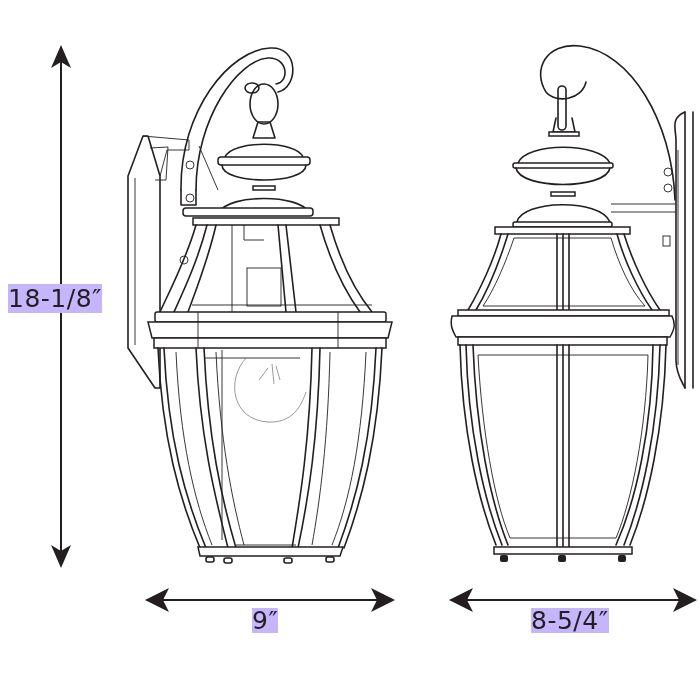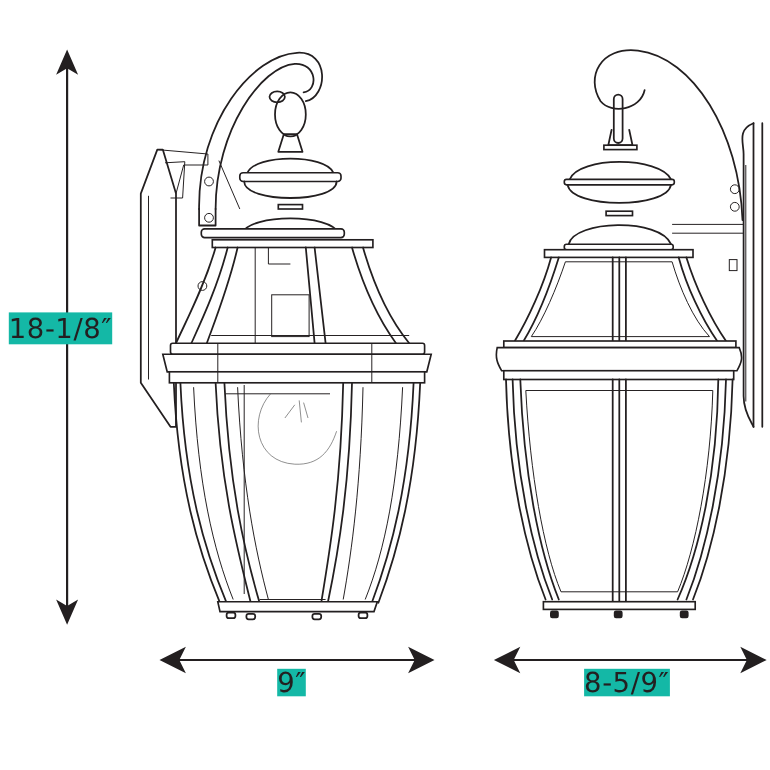--- a/index.html
+++ b/index.html
@@ -5,21 +5,21 @@
     html, body { margin: 0; padding: 0; background: #ffffff; }
     body { width: 700px; height: 700px; position: relative; overflow: hidden; }
     .canvas { position: absolute; left: 0; top: 0; width: 700px; height: 700px; }
     .dim-label {
       position: absolute;
       font-family: "DejaVu Sans", sans-serif;
       color: #231f20;
       font-size: 25px;
       letter-spacing: 0.5px;
       white-space: nowrap;
-      background: #14b8a6;
+      background: #c4b5fd;
       line-height: 1;
     }
     #label-height { left: 8px; top: 284px; padding: 2px 0; }
     #label-width-front { left: 252px; top: 608px; }
     #label-width-side { left: 531px; top: 608px; }
     svg .ln { fill: none; stroke: #231f20; stroke-width: 1.6; stroke-linejoin: round; stroke-linecap: round; }
     svg .ln-thin { fill: none; stroke: #231f20; stroke-width: 0.9; }
     svg .ln-hair { fill: none; stroke: #555; stroke-width: 0.6; }
     svg .fill-w { fill: #ffffff; stroke: #231f20; stroke-width: 1.5; }
     svg .arrow { fill: #231f20; }
@@ -197,14 +197,14 @@
       <rect class="fill-w" x="494" y="547" width="138" height="7"></rect>
       <rect x="500" y="555" width="8" height="7" rx="2" fill="#231f20"></rect>
       <rect x="558" y="555" width="8" height="7" rx="2" fill="#231f20"></rect>
       <rect x="618" y="555" width="8" height="7" rx="2" fill="#231f20"></rect>
     </g>
   </g>
 </svg>
 
 <div class="dim-label" id="label-height">18-1/8″</div>
 <div class="dim-label" id="label-width-front">9″</div>
-<div class="dim-label" id="label-width-side">8-5/9″</div>
+<div class="dim-label" id="label-width-side">8-5/4″</div>
 </div>
 
 </body></html>

